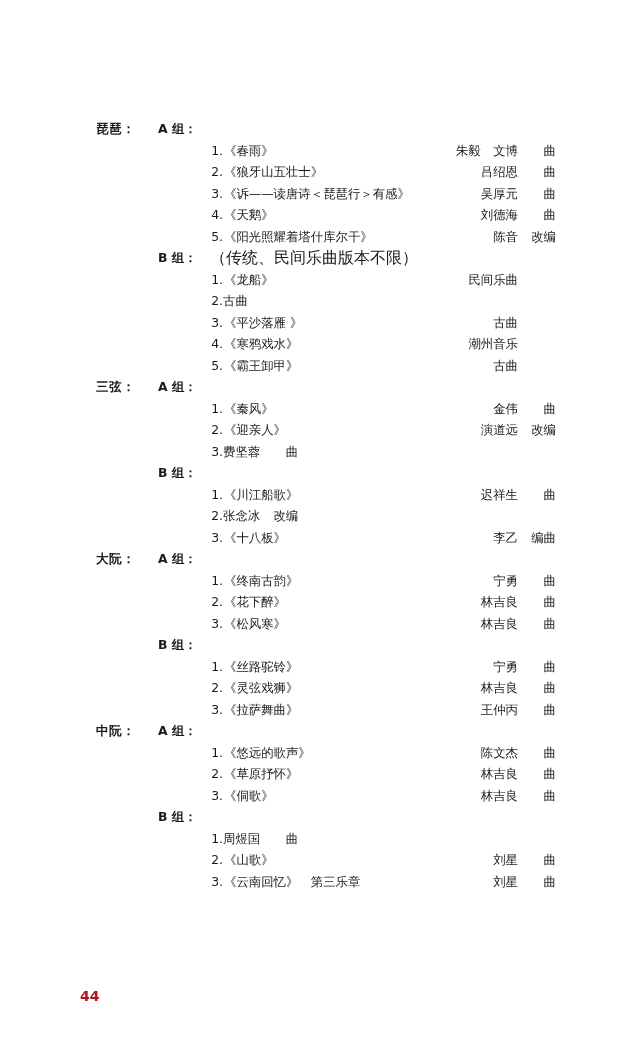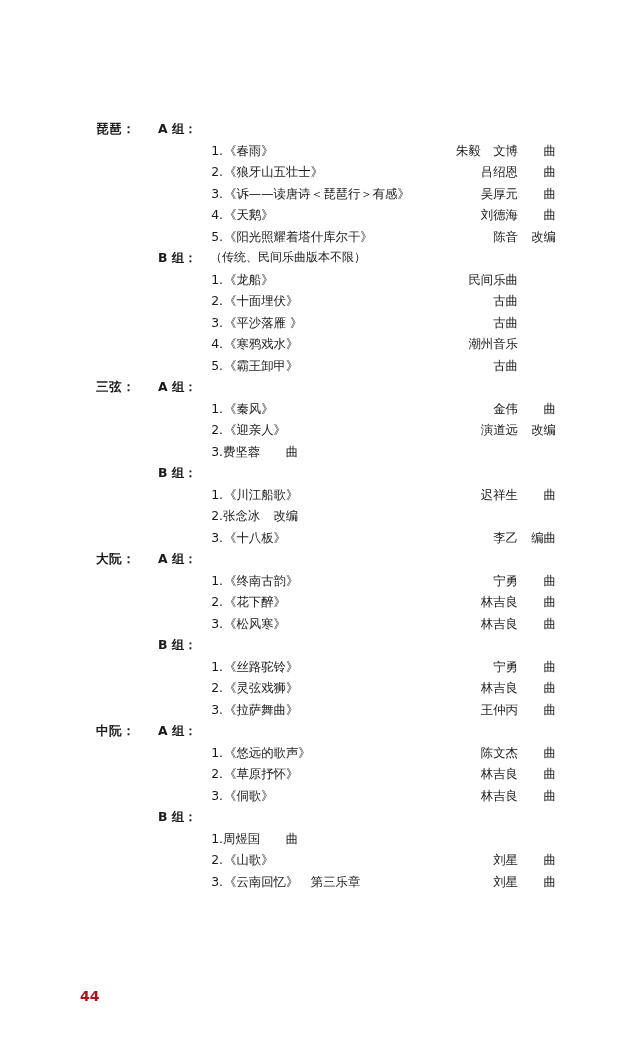--- a/index.html
+++ b/index.html
@@ -43,21 +43,21 @@
     font-size: 12.6px;
     letter-spacing: 0.5px;
   }
   .group-label {
     width: 52px;
     flex: 0 0 52px;
     font-weight: bold;
     font-size: 12.4px;
   }
   .group-note {
-    font-size: 12px;
+    font-size: 16px;
     font-weight: normal;
   }
   .piece-row {
     display: flex;
     align-items: baseline;
     line-height: 21.5px;
     font-size: 12.4px;
     padding-left: 114px;
   }
   .num {
@@ -138,21 +138,20 @@
           <div class="group-note">（传统、民间乐曲版本不限）</div>
         </div>
         <div class="piece-row">
           <span class="num">1.</span>
           <span class="title">《龙船》</span>
           <span class="composer">民间乐曲</span>
           <span class="role"></span>
         </div>
         <div class="piece-row">
           <span class="num">2.</span>
-          <span class="title">《十面埋伏》</span>
           <span class="composer">古曲</span>
           <span class="role"></span>
         </div>
         <div class="piece-row">
           <span class="num">3.</span>
           <span class="title">《平沙落雁 》</span>
           <span class="composer">古曲</span>
           <span class="role"></span>
         </div>
         <div class="piece-row">

